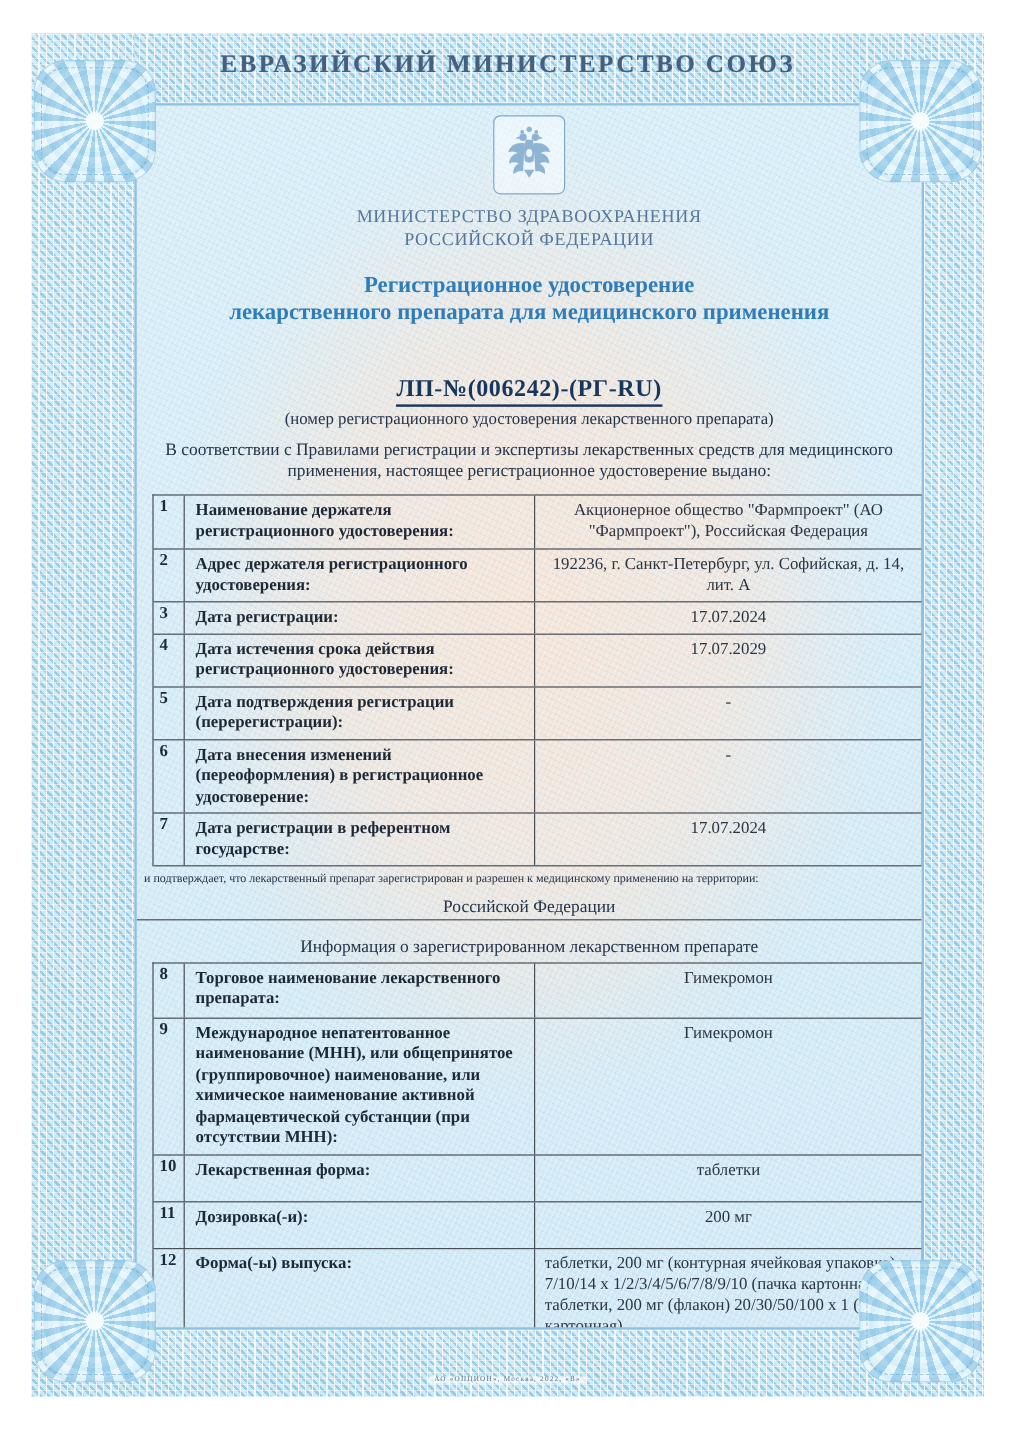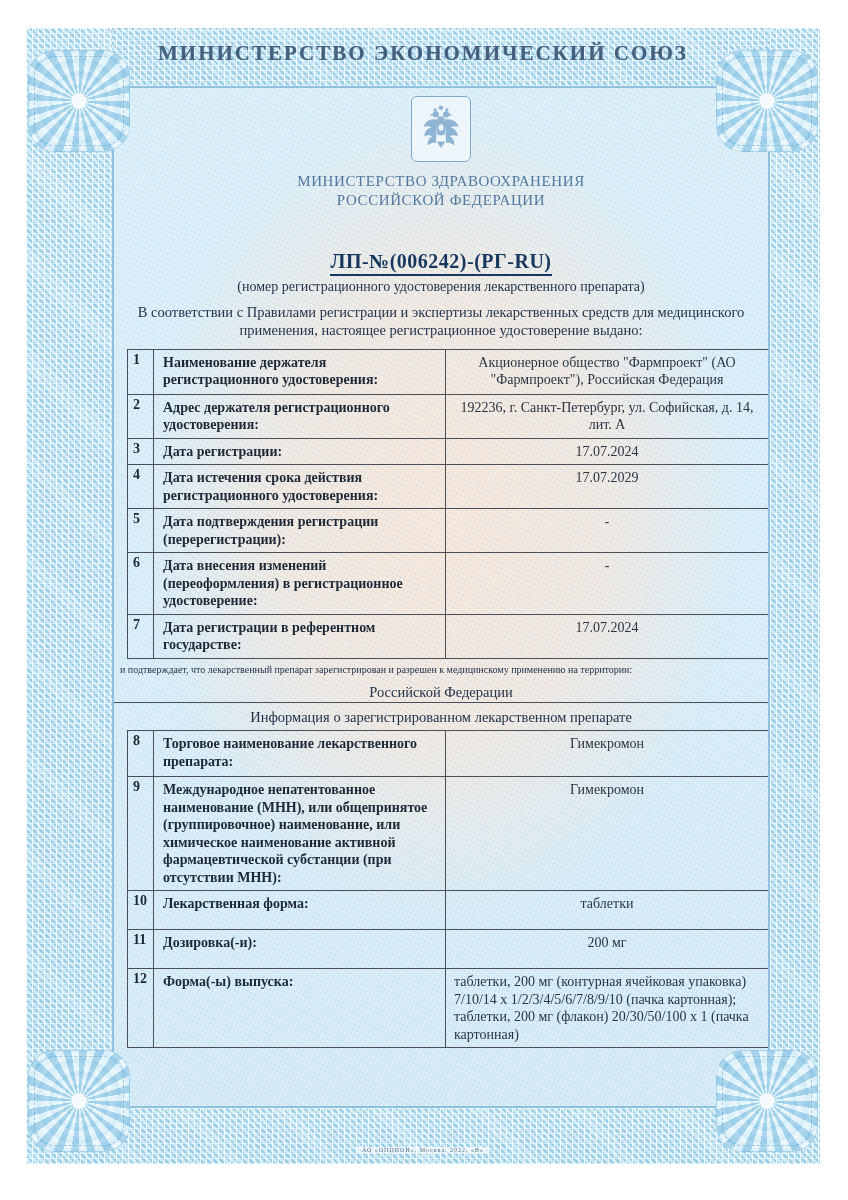--- a/index.html
+++ b/index.html
@@ -66,33 +66,33 @@
   .cnum{border-right:1px solid #4a4f57;font-weight:bold;font-size:14px;padding:2px 0 0 5px;color:#1d2836;}
   .clab{border-right:1px solid #4a4f57;font-weight:bold;font-size:14px;line-height:1.25;
     padding:4px 0 4px 9px;color:#1d2836;}
   .cval{font-size:14px;line-height:1.25;padding:4px 8px;text-align:center;color:#2b3442;}
   .cval.left{text-align:left;position:relative;padding-right:12px;}
 
   .confirm{margin:5px 0 8px 6px;font-size:10px;line-height:1.25;color:#23334a;padding-right:4px;}
   .state{margin-top:2px;text-align:center;font-size:14.5px;color:#23334a;}
   .rule{border:0;border-top:1px solid #4a4f57;margin:1px 0 0;}
   .state-caption{margin-top:5px;text-align:center;font-size:14px;color:#23334a;}
-  .info-heading{margin-top:6px;text-align:center;font-size:14.5px;color:#23334a;}
+  .info-heading{margin-top:14px;text-align:center;font-size:14.5px;color:#23334a;}
 </style>
 </head>
 <body>
 
 <div class="page">
   <div class="frame">
     <div class="band band-top"></div>
     <div class="band band-bottom"></div>
     <div class="band band-left"></div>
     <div class="band band-right"></div>
 
-    <div class="union-title">МИНИСТЕРСТВО ЭКОНОМИЧЕСКИЙ СОЮЗ</div>
+    <div class="union-title">ЕВРАЗИЙСКИЙ МИНИСТЕРСТВО СОЮЗ</div>
 
     <div class="rosette tl"></div>
     <div class="rosette tr"></div>
     <div class="rosette bl"></div>
     <div class="rosette br"></div>
 
     <div class="microprint">АО «ОПЦИОН», Москва, 2022, «В»</div>
 
     <div class="sheet">
 
@@ -113,20 +113,24 @@
           </g>
           <ellipse cx="30" cy="33" rx="3.5" ry="4.5" fill="#e8f3fa"></ellipse>
         </svg>
       </div>
 
       <div class="ministry">
         <div>МИНИСТЕРСТВО ЗДРАВООХРАНЕНИЯ</div>
         <div>РОССИЙСКОЙ ФЕДЕРАЦИИ</div>
       </div>
 
+      <div class="doc-title">
+        <div>Регистрационное удостоверение</div>
+        <div>лекарственного препарата для медицинского применения</div>
+      </div>
 
       <div class="regnum-wrap">
         <span class="regnum">ЛП-№(006242)-(РГ-RU)</span>
       </div>
       <div class="regnum-caption">(номер регистрационного удостоверения лекарственного препарата)</div>
       <div class="issued">В соответствии с Правилами регистрации и экспертизы лекарственных средств для медицинского применения, настоящее регистрационное удостоверение выдано:</div>
 
       <div class="doc-table">
         <div class="trow" style="min-height:44px">
           <div class="cnum">1</div>

